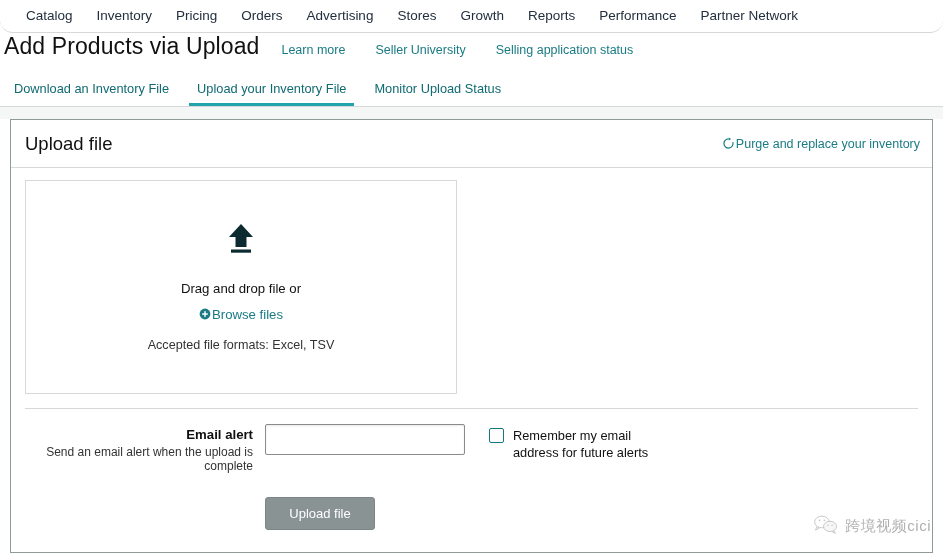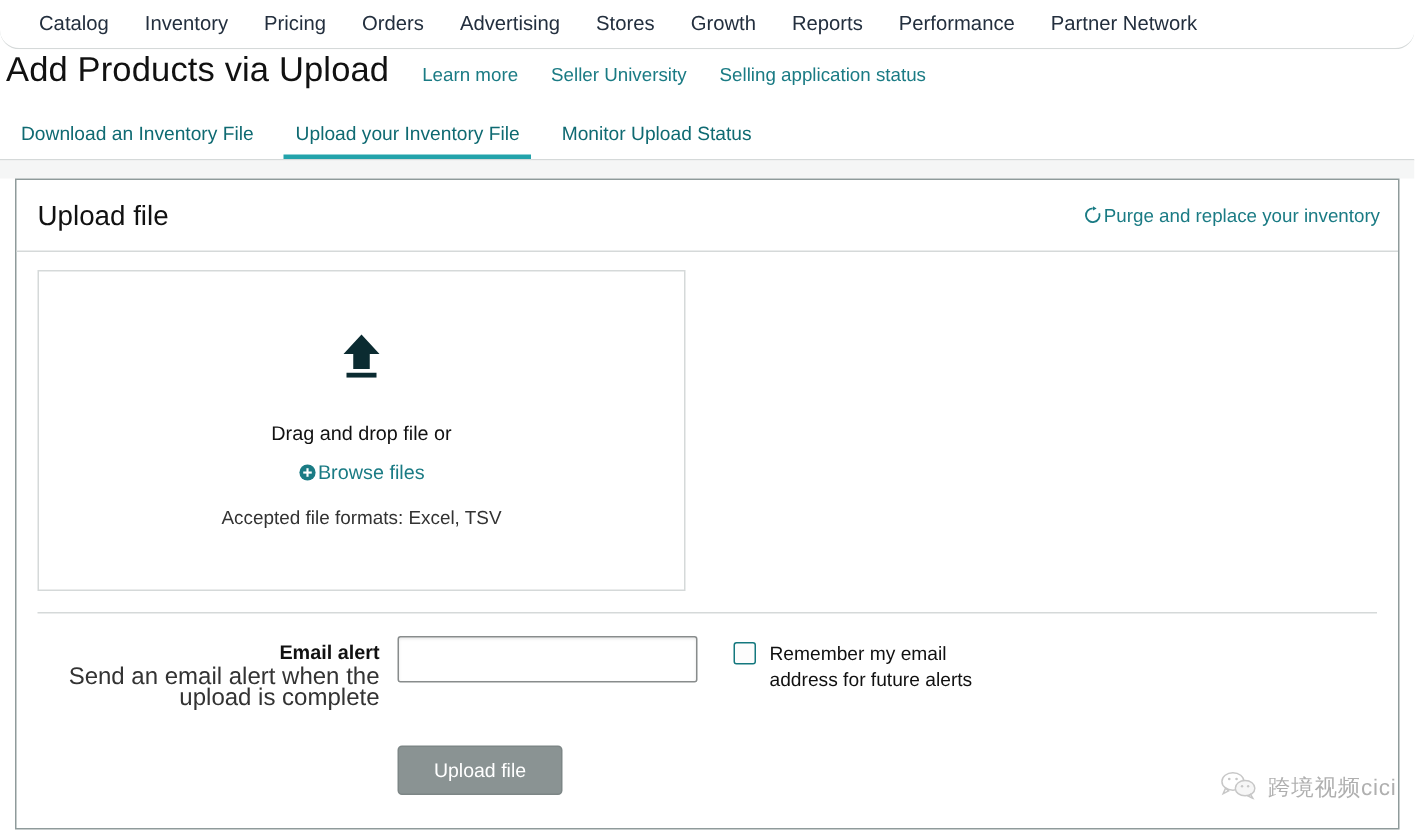--- a/index.html
+++ b/index.html
@@ -45,20 +45,21 @@
     font-size: 23px;
     font-weight: 400;
     color: #111111;
     letter-spacing: 0.1px;
     white-space: nowrap;
   }
   .head-links {
     display: flex;
     align-items: baseline;
     margin-left: 22px;
+    gap: 8px;
   }
   .head-link {
     font-size: 12.5px;
     color: #1a7b84;
     margin-right: 22px;
     cursor: pointer;
     white-space: nowrap;
   }
 
   
@@ -170,21 +171,21 @@
     padding-right: 12px;
     padding-top: 3px;
   }
   .email-label {
     font-size: 13.2px;
     font-weight: bold;
     color: #111111;
     line-height: 16px;
   }
   .email-sub {
-    font-size: 16px;
+    font-size: 12px;
     color: #333333;
     line-height: 14px;
     margin-top: 2px;
   }
   .email-input {
     width: 200px;
     height: 31px;
     border: 1px solid #888c8c;
     border-radius: 2px;
     padding: 0 7px;

